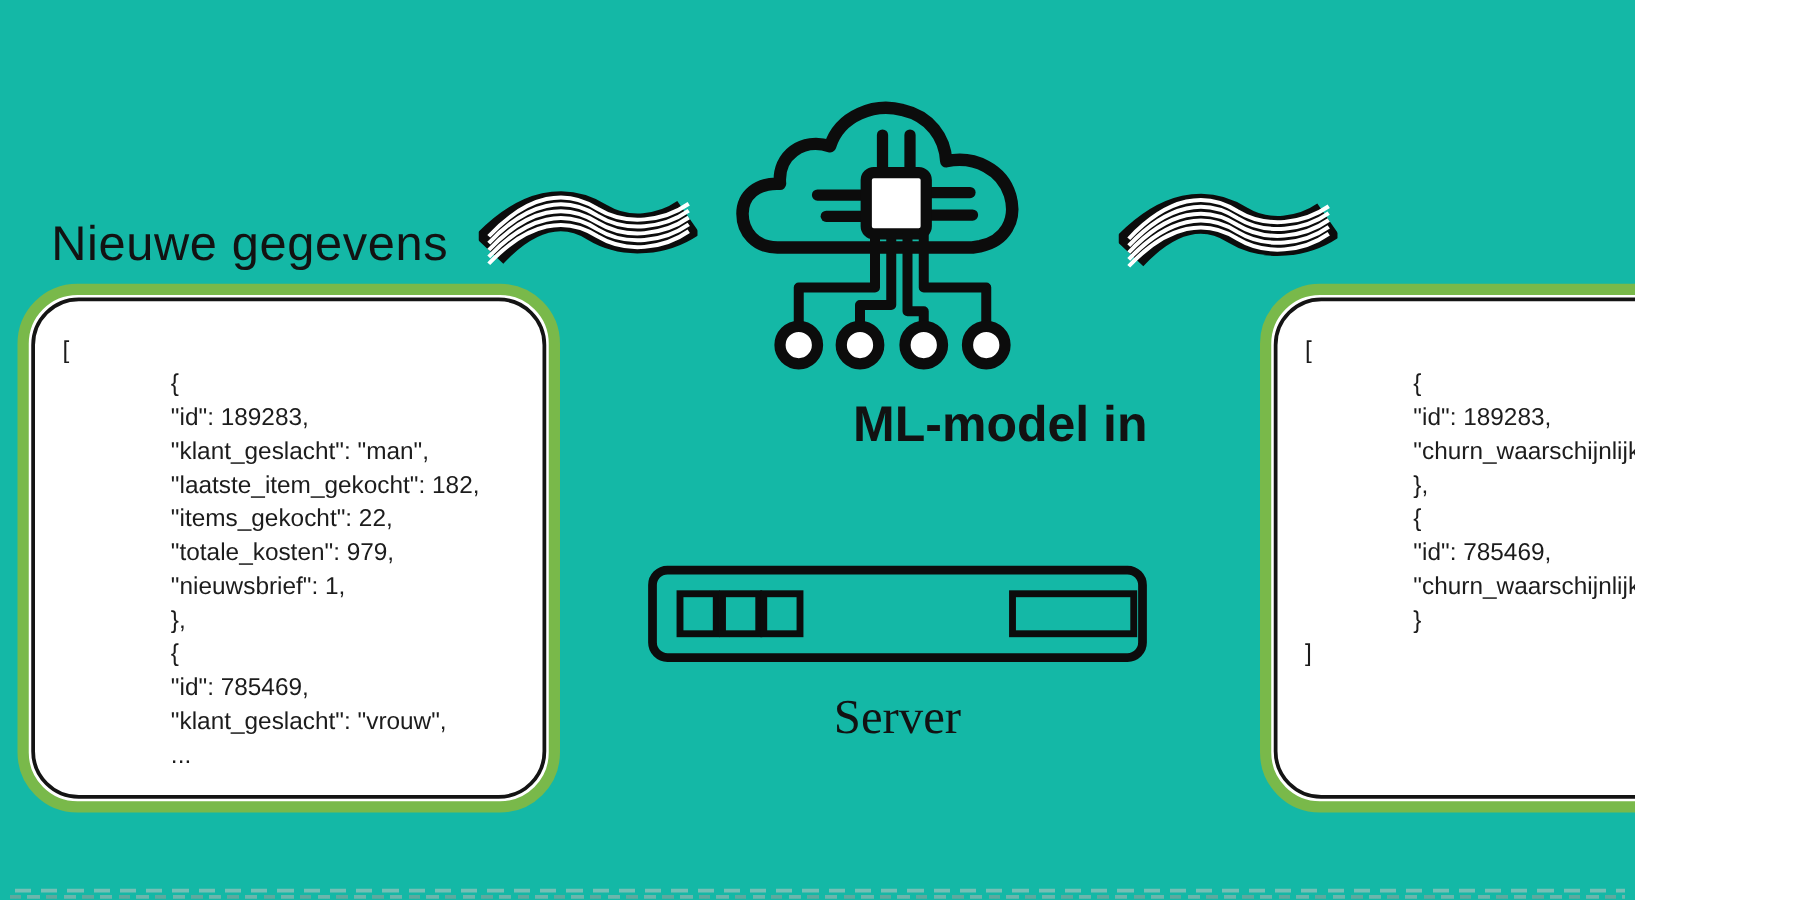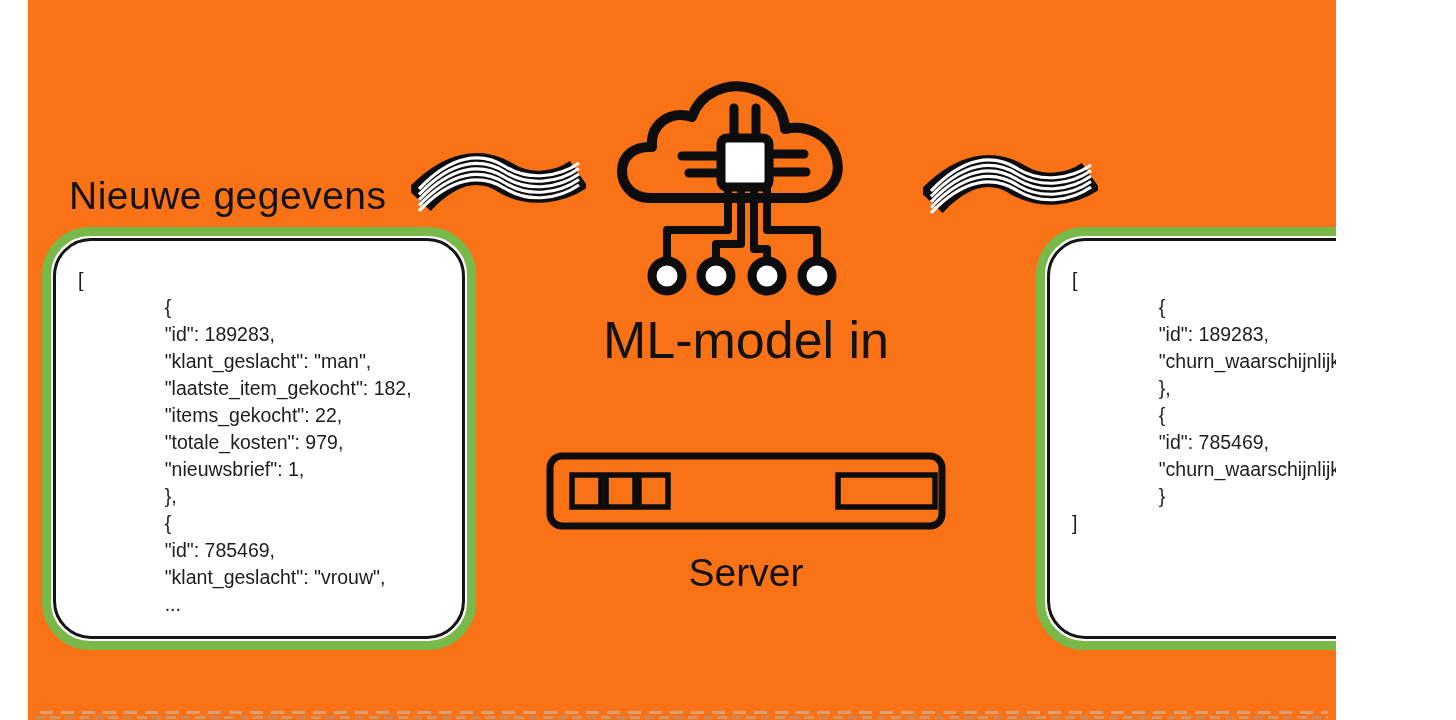--- a/index.html
+++ b/index.html
@@ -1,50 +1,50 @@
 <!DOCTYPE html>
 <html><head>
 <meta charset="utf-8">
 <style>
   html,body{margin:0;padding:0;background:#ffffff;}
   .canvas{
     position:relative;
     width:1308px;height:720px;
-    background:#f97316;
+    background:#14b8a6;
     font-family:"Liberation Sans",sans-serif;
     color:#121212;
     overflow:hidden;
-    margin-left:28px;
   }
   .title{
     position:absolute;
     font-size:39px;
     font-weight:500;
     letter-spacing:0.5px;
     color:#121212;
     white-space:nowrap;
   }
   .title-left{left:41px;top:174px;}
   .title-right{left:1108px;top:170px;}
   .center-label{
     position:absolute;
     left:518px;top:314px;width:400px;
-    text-align:center;
-    font-size:52px;
-    font-weight:400;
+    text-align:right;
+    font-size:40px;
+    font-weight:700;
     line-height:52px;
     color:#121212;
   }
   .server-label{
     position:absolute;
     left:518px;top:551px;width:400px;
     text-align:center;
     font-size:39px;
     font-weight:500;
     color:#121212;
+    font-family:Liberation Serif, serif;
   }
   .json-box{
     position:absolute;
     top:227px;height:405px;
     border:9px solid #79b94a;
     border-radius:48px;
     background:#ffffff;
   }
   .json-box-left{left:14px;width:416px;}
   .json-box-right{left:1008px;width:420px;}

